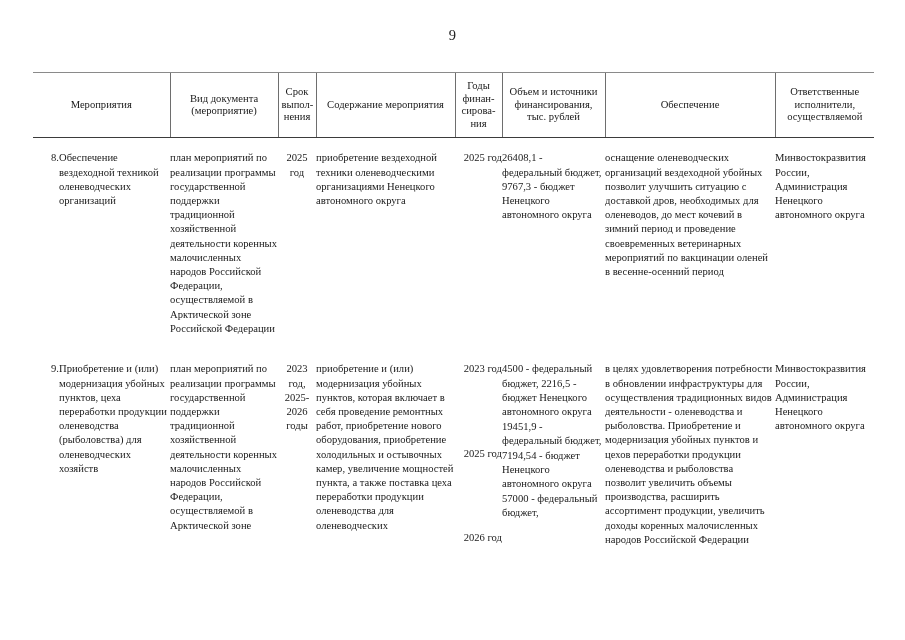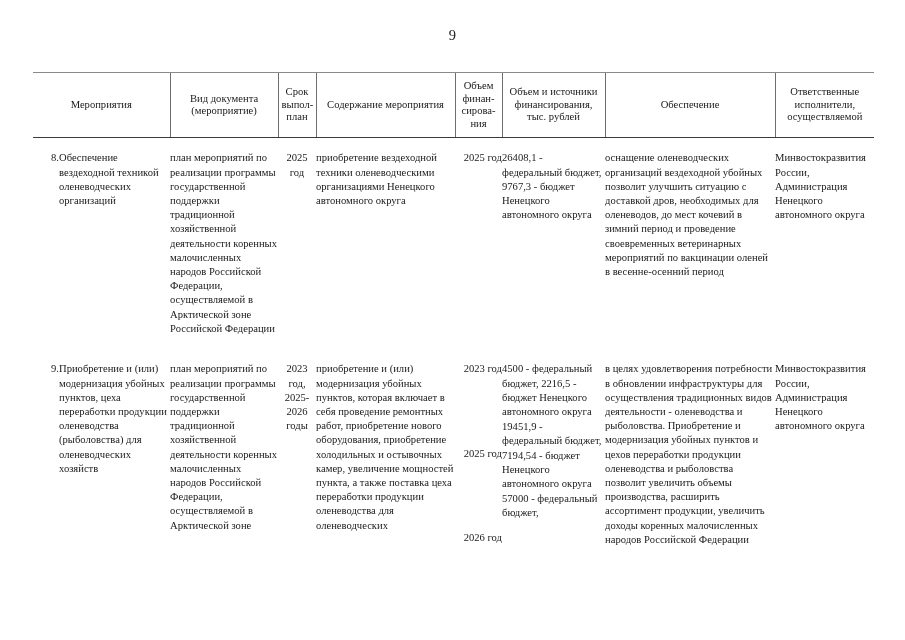--- a/index.html
+++ b/index.html
@@ -116,27 +116,27 @@
         <th class="first-head" colspan="2">
           <div>Мероприятия</div>
         </th>
         <th>
           <div>Вид документа</div>
           <div>(мероприятие)</div>
         </th>
         <th>
           <div>Срок</div>
           <div>выпол-</div>
-          <div>план</div>
+          <div>нения</div>
         </th>
         <th>
           <div>Содержание мероприятия</div>
         </th>
         <th>
-          <div>Объем</div>
+          <div>Годы</div>
           <div>финан-</div>
           <div>сирова-</div>
           <div>ния</div>
         </th>
         <th>
           <div>Объем и источники</div>
           <div>финансирования,</div>
           <div>тыс. рублей</div>
         </th>
         <th>

